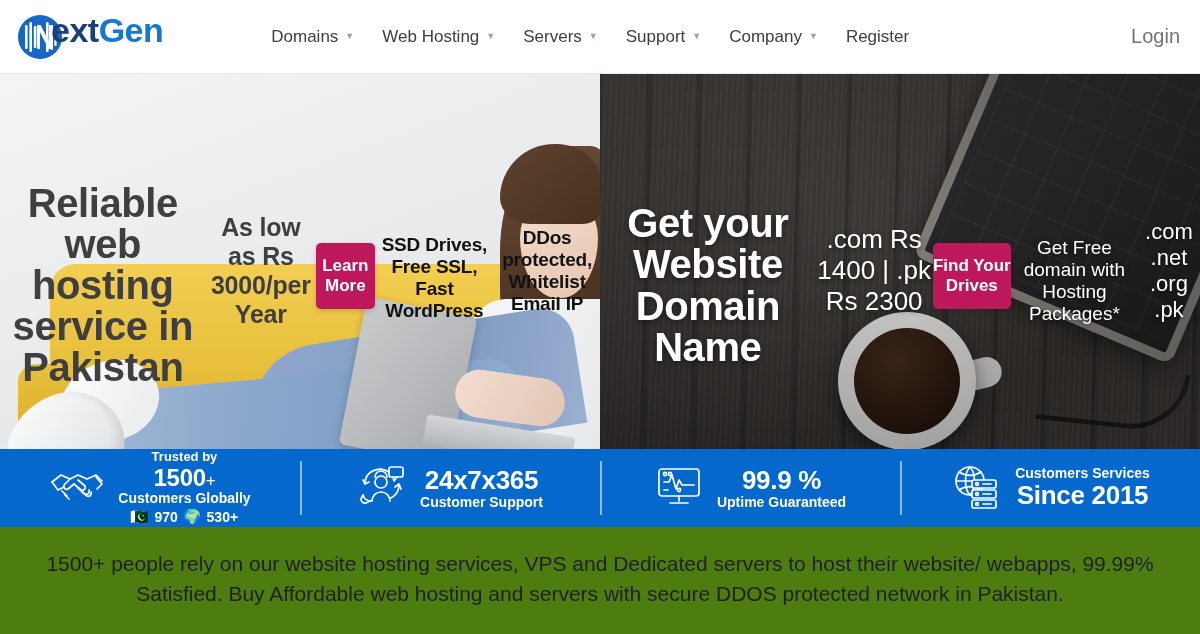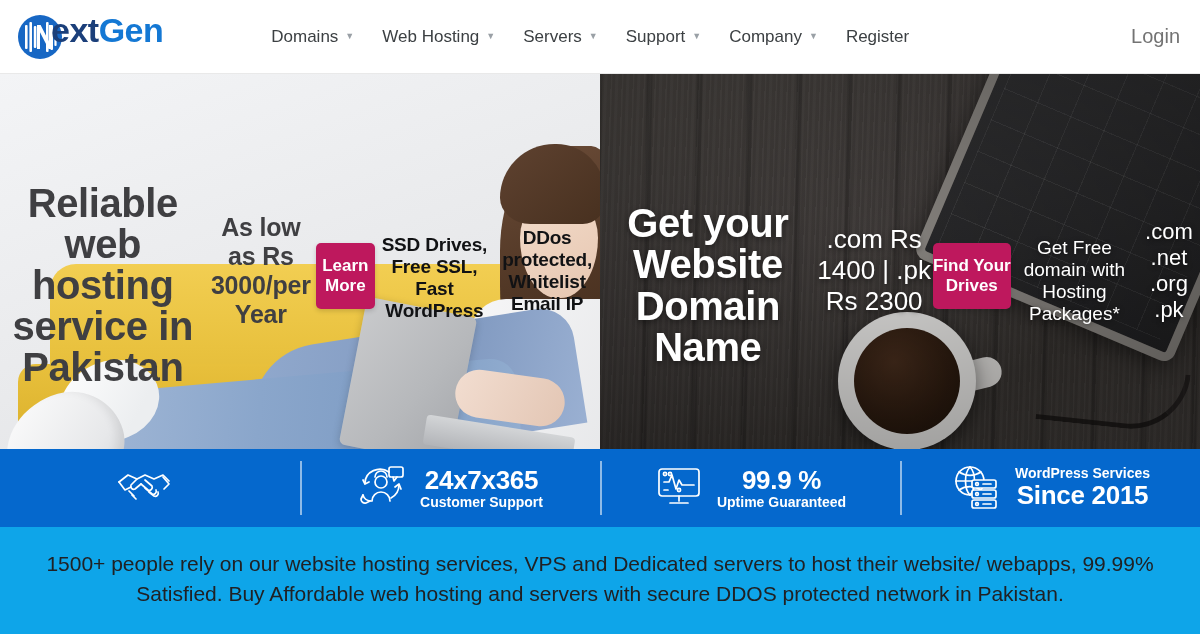--- a/index.html
+++ b/index.html
@@ -263,21 +263,21 @@
     display:flex; align-items:center; justify-content:center; gap:5px;
   }
   .s-flags .emj { font-size:15px; }
   .s-big2 { font-size:26px; font-weight:bold; letter-spacing:-0.3px; }
   .s-top { font-size:14px; font-weight:bold; }
 
   
   .blurb {
     width:1200px; padding:22px 34px 0;
     text-align:center; font-size:21px; color:#202124;
-    line-height:1.42; background:#0ea5e9;
+    line-height:1.42; background:#4d7c0f;
     height:107px;
   }
 </style>
 </head>
 <body>
 
 <div class="header">
 
   <div class="logo">
     <span class="logo-mark">
@@ -387,20 +387,31 @@
         <path d="M3 18 L12 11 L21 15 L29 11 L38 15 L47 11 L53 17"></path>
         <path d="M21 15 L15 21 a3 3 0 0 0 4 4 l6 -5"></path>
         <path d="M25 20 l7 6 a3 3 0 0 0 4 -4 l-7 -6"></path>
         <path d="M29 24 l7 6 a3 3 0 0 0 4 -4"></path>
         <path d="M33 28 l5 4 a3 3 0 0 0 4 -4"></path>
         <path d="M3 18 l6 8 6 -3"></path>
         <path d="M47 13 l6 7 -5 5"></path>
         <path d="M13 27 l5 5"></path>
         <path d="M16 31 l4 4"></path>
       </svg>
+    </span>
+    <span class="stat-txt">
+      <div class="s-small">Trusted by</div>
+      <div class="s-big"><span>1500</span><span class="plus">+</span></div>
+      <div class="s-mid">Customers Globally</div>
+      <div class="s-flags">
+        <span class="emj">🇵🇰</span>
+        <span>970</span>
+        <span class="emj">🌍</span>
+        <span>530+</span>
+      </div>
     </span>
   </div>
 
   <div class="stat">
     <span class="stat-icon">
       <svg width="50" height="46" viewBox="0 0 50 46" fill="none" stroke="#ffffff" stroke-width="1.7" stroke-linecap="round" stroke-linejoin="round">
         <path d="M8 20 a15 14 0 0 1 24 -11"></path>
         <path d="M6 17 l2 4 4 -2"></path>
         <path d="M42 22 a15 15 0 0 1 -8 13"></path>
         <path d="M44 26 l-2 -5 -4 3"></path>
@@ -450,19 +461,19 @@
         <rect x="22" y="17" width="24" height="8" rx="2" fill="#0568cd"></rect>
         <rect x="22" y="27" width="24" height="8" rx="2" fill="#0568cd"></rect>
         <rect x="22" y="37" width="24" height="8" rx="2" fill="#0568cd"></rect>
         <circle cx="27" cy="21" r="1.4"></circle>
         <circle cx="27" cy="31" r="1.4"></circle>
         <circle cx="27" cy="41" r="1.4"></circle>
         <path d="M33 21 h8 M33 31 h8 M33 41 h8"></path>
       </svg>
     </span>
     <span class="stat-txt">
-      <div class="s-top">WordPress Services</div>
+      <div class="s-top">Customers Services</div>
       <div class="s-big2">Since 2015</div>
     </span>
   </div>
 </div>
 
 <div class="blurb">1500+ people rely on our website hosting services, VPS and Dedicated servers to host their website/ webapps, 99.99% Satisfied. Buy Affordable web hosting and servers with secure DDOS protected network in Pakistan.</div>
 
 </body></html>

